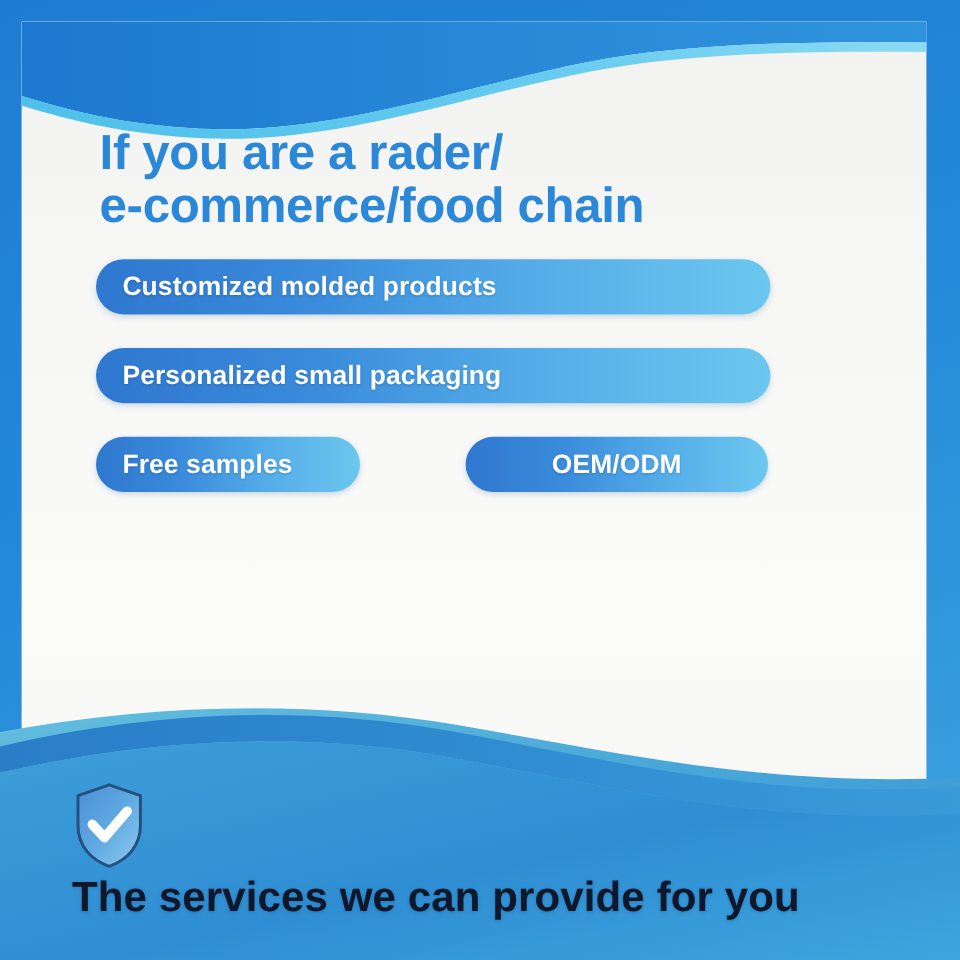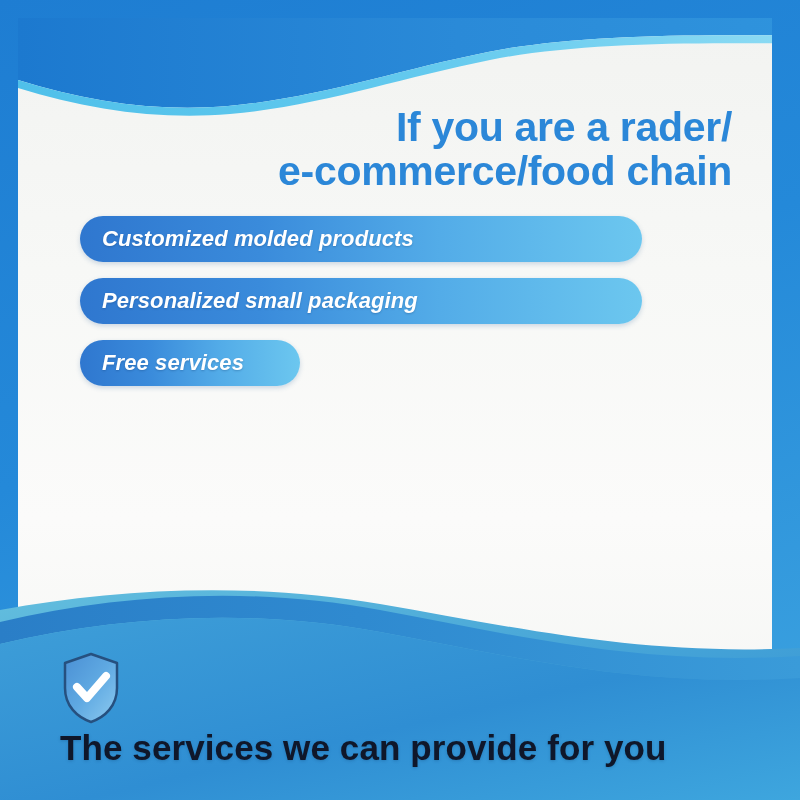--- a/index.html
+++ b/index.html
@@ -51,44 +51,42 @@
     left: 0;
     bottom: 0;
     width: 800px;
     height: 230px;
     pointer-events: none;
   }
 
   
   .headline {
     position: absolute;
-    left: 54px;
+    left: 65px;
     top: 88px;
     width: 660px;
     color: #2b87d8;
     font-size: 41px;
     font-weight: bold;
     line-height: 1.07;
     letter-spacing: -0.3px;
     white-space: pre-line;
-    text-align: right;
   }
 
   
   .pills {
     position: absolute;
     left: 62px;
     top: 198px;
     width: 640px;
   }
   .pill-row {
     position: relative;
-    margin-bottom: 16px;
+    margin-bottom: 28px;
     height: 46px;
-    font-style: italic;
   }
   .pill-row.duo {
     display: flex;
     gap: 88px;
   }
   .pill {
     position: relative;
     display: flex;
     align-items: center;
     height: 46px;
@@ -168,21 +166,24 @@
 
 
       <div class="pill-row">
         <div class="pill w-full">
           <span class="pill-label">Personalized small packaging</span>
         </div>
       </div>
 
       <div class="pill-row duo">
         <div class="pill w-narrow">
-          <span class="pill-label">Free services</span>
+          <span class="pill-label">Free samples</span>
+        </div>
+        <div class="pill w-mid">
+          <span class="pill-label">OEM/ODM</span>
         </div>
       </div>
 
 
     </div>
   </div>
 
   <svg class="wave-bottom" viewBox="0 0 800 230" preserveAspectRatio="none">
     <defs>
       <linearGradient id="botLight" x1="0" y1="0" x2="1" y2="1">

